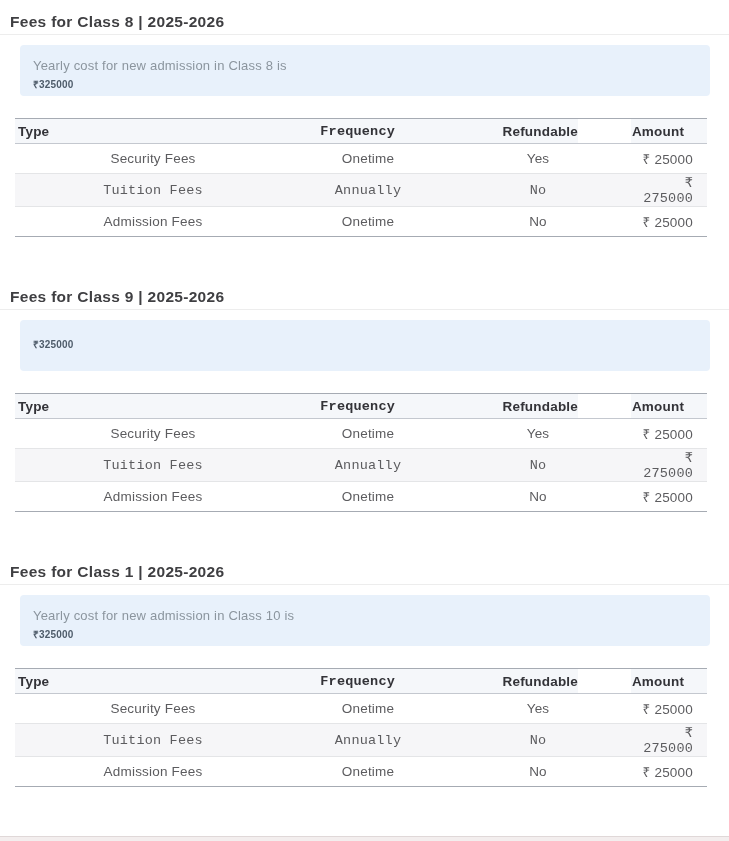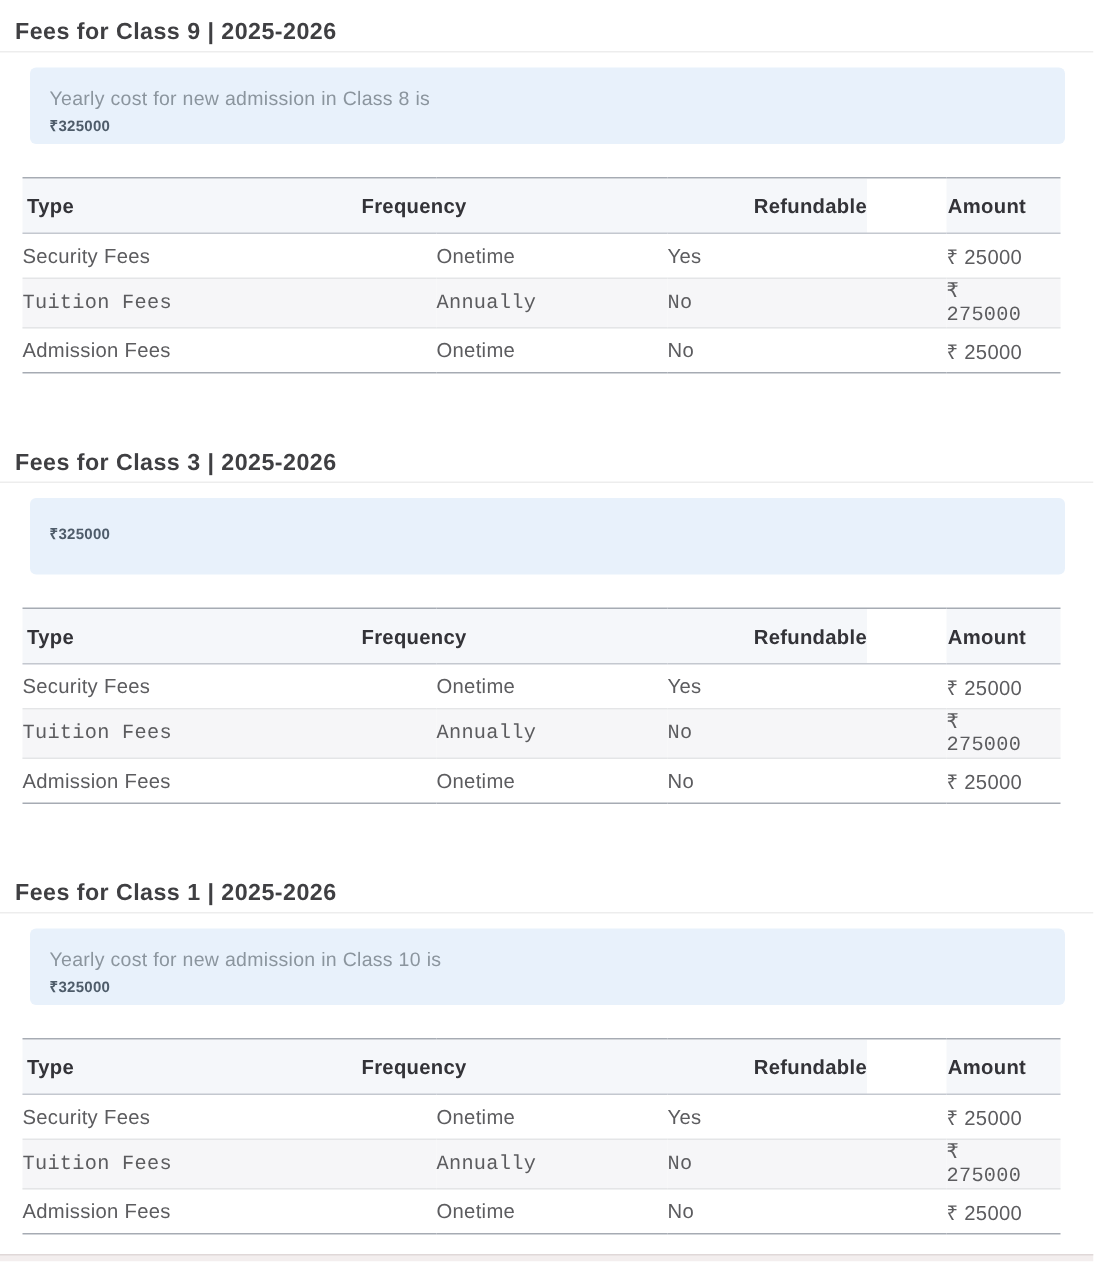--- a/index.html
+++ b/index.html
@@ -58,66 +58,66 @@
     table-layout: fixed;
     border-top: 1px solid #a6abb3;
     border-bottom: 1px solid #a6abb3;
   }
   .fee-table col.c-type { width: 276px; }
   .fee-table col.c-freq { width: 154px; }
   .fee-table col.c-ref  { width: 186px; }
   .fee-table col.c-amt  { width: 76px;  }
 
   .fee-table thead tr {
-    height: 37px;
+    height: 25px;
     background: #f5f7fa;
     border-bottom: 1px solid #c4c8cf;
     margin-top: 40px;
   }
   .fee-table th {
     padding: 0;
     font-size: 13.5px;
     font-weight: 700;
     color: #333338;
     letter-spacing: 0.2px;
   }
   .fee-table th.col-type { text-align: left; padding-left: 3px; }
-  .fee-table th.col-freq { text-align: left; position: relative; left: -50px; }
+  .fee-table th.col-freq { text-align: right; position: relative; left: -50px; font-family: Liberation Mono, monospace; }
   .fee-table th.col-ref  { text-align: right; position: relative; left: -53px; }
   .fee-table th.col-amt  { text-align: center; padding-right: 22px; }
 
   .fee-table tbody tr { height: 30px; }
   .fee-table tbody tr + tr { border-top: 1px solid #e4e5e7; }
   .fee-table tbody tr:nth-child(2) { background: #f6f6f8; font-family: Liberation Mono, monospace; }
 
   .fee-table td {
     padding: 0;
     font-size: 13.5px;
     color: #5c5c5f;
     letter-spacing: 0.2px;
-    text-align: left;
-  }
-  .fee-table td.col-amt { padding-right: 14px; }
+    text-align: center;
+  }
+  .fee-table td.col-amt { text-align: right; padding-right: 14px; }
 
   .page-bottom-line {
     position: absolute;
     left: 0;
     bottom: 0;
     width: 729px;
     height: 4px;
     border-top: 1px solid #e0d8d8;
     background: #f3eeee;
   }
 </style>
 </head>
 <body>
 
 <main id="fees-page">
   <section class="fee-section">
-    <h2 class="section-heading">Fees for Class 9 | 2025-2026</h2>
+    <h2 class="section-heading">Fees for Class 8 | 2025-2026</h2>
     <div class="info-box">
       <div class="info-line">Yearly cost for new admission in Class 8 is</div>
       <div class="info-amount">₹325000</div>
     </div>
     <table class="fee-table">
       <colgroup>
         <col class="c-type">
           <col class="c-freq">
           <col class="c-ref">
           <col class="c-amt">
@@ -149,21 +149,21 @@
     <td class="col-type">Admission Fees</td>
     <td class="col-freq">Onetime</td>
     <td class="col-ref">No</td>
     <td class="col-amt">₹ 25000</td>
   </tr>
 </tbody>
     </table>
   </section>
 
   <section class="fee-section">
-    <h2 class="section-heading">Fees for Class 3 | 2025-2026</h2>
+    <h2 class="section-heading">Fees for Class 9 | 2025-2026</h2>
     <div class="info-box">
       <div class="info-amount">₹325000</div>
     </div>
     <table class="fee-table">
       <colgroup>
         <col class="c-type">
           <col class="c-freq">
           <col class="c-ref">
           <col class="c-amt">
       </colgroup>

